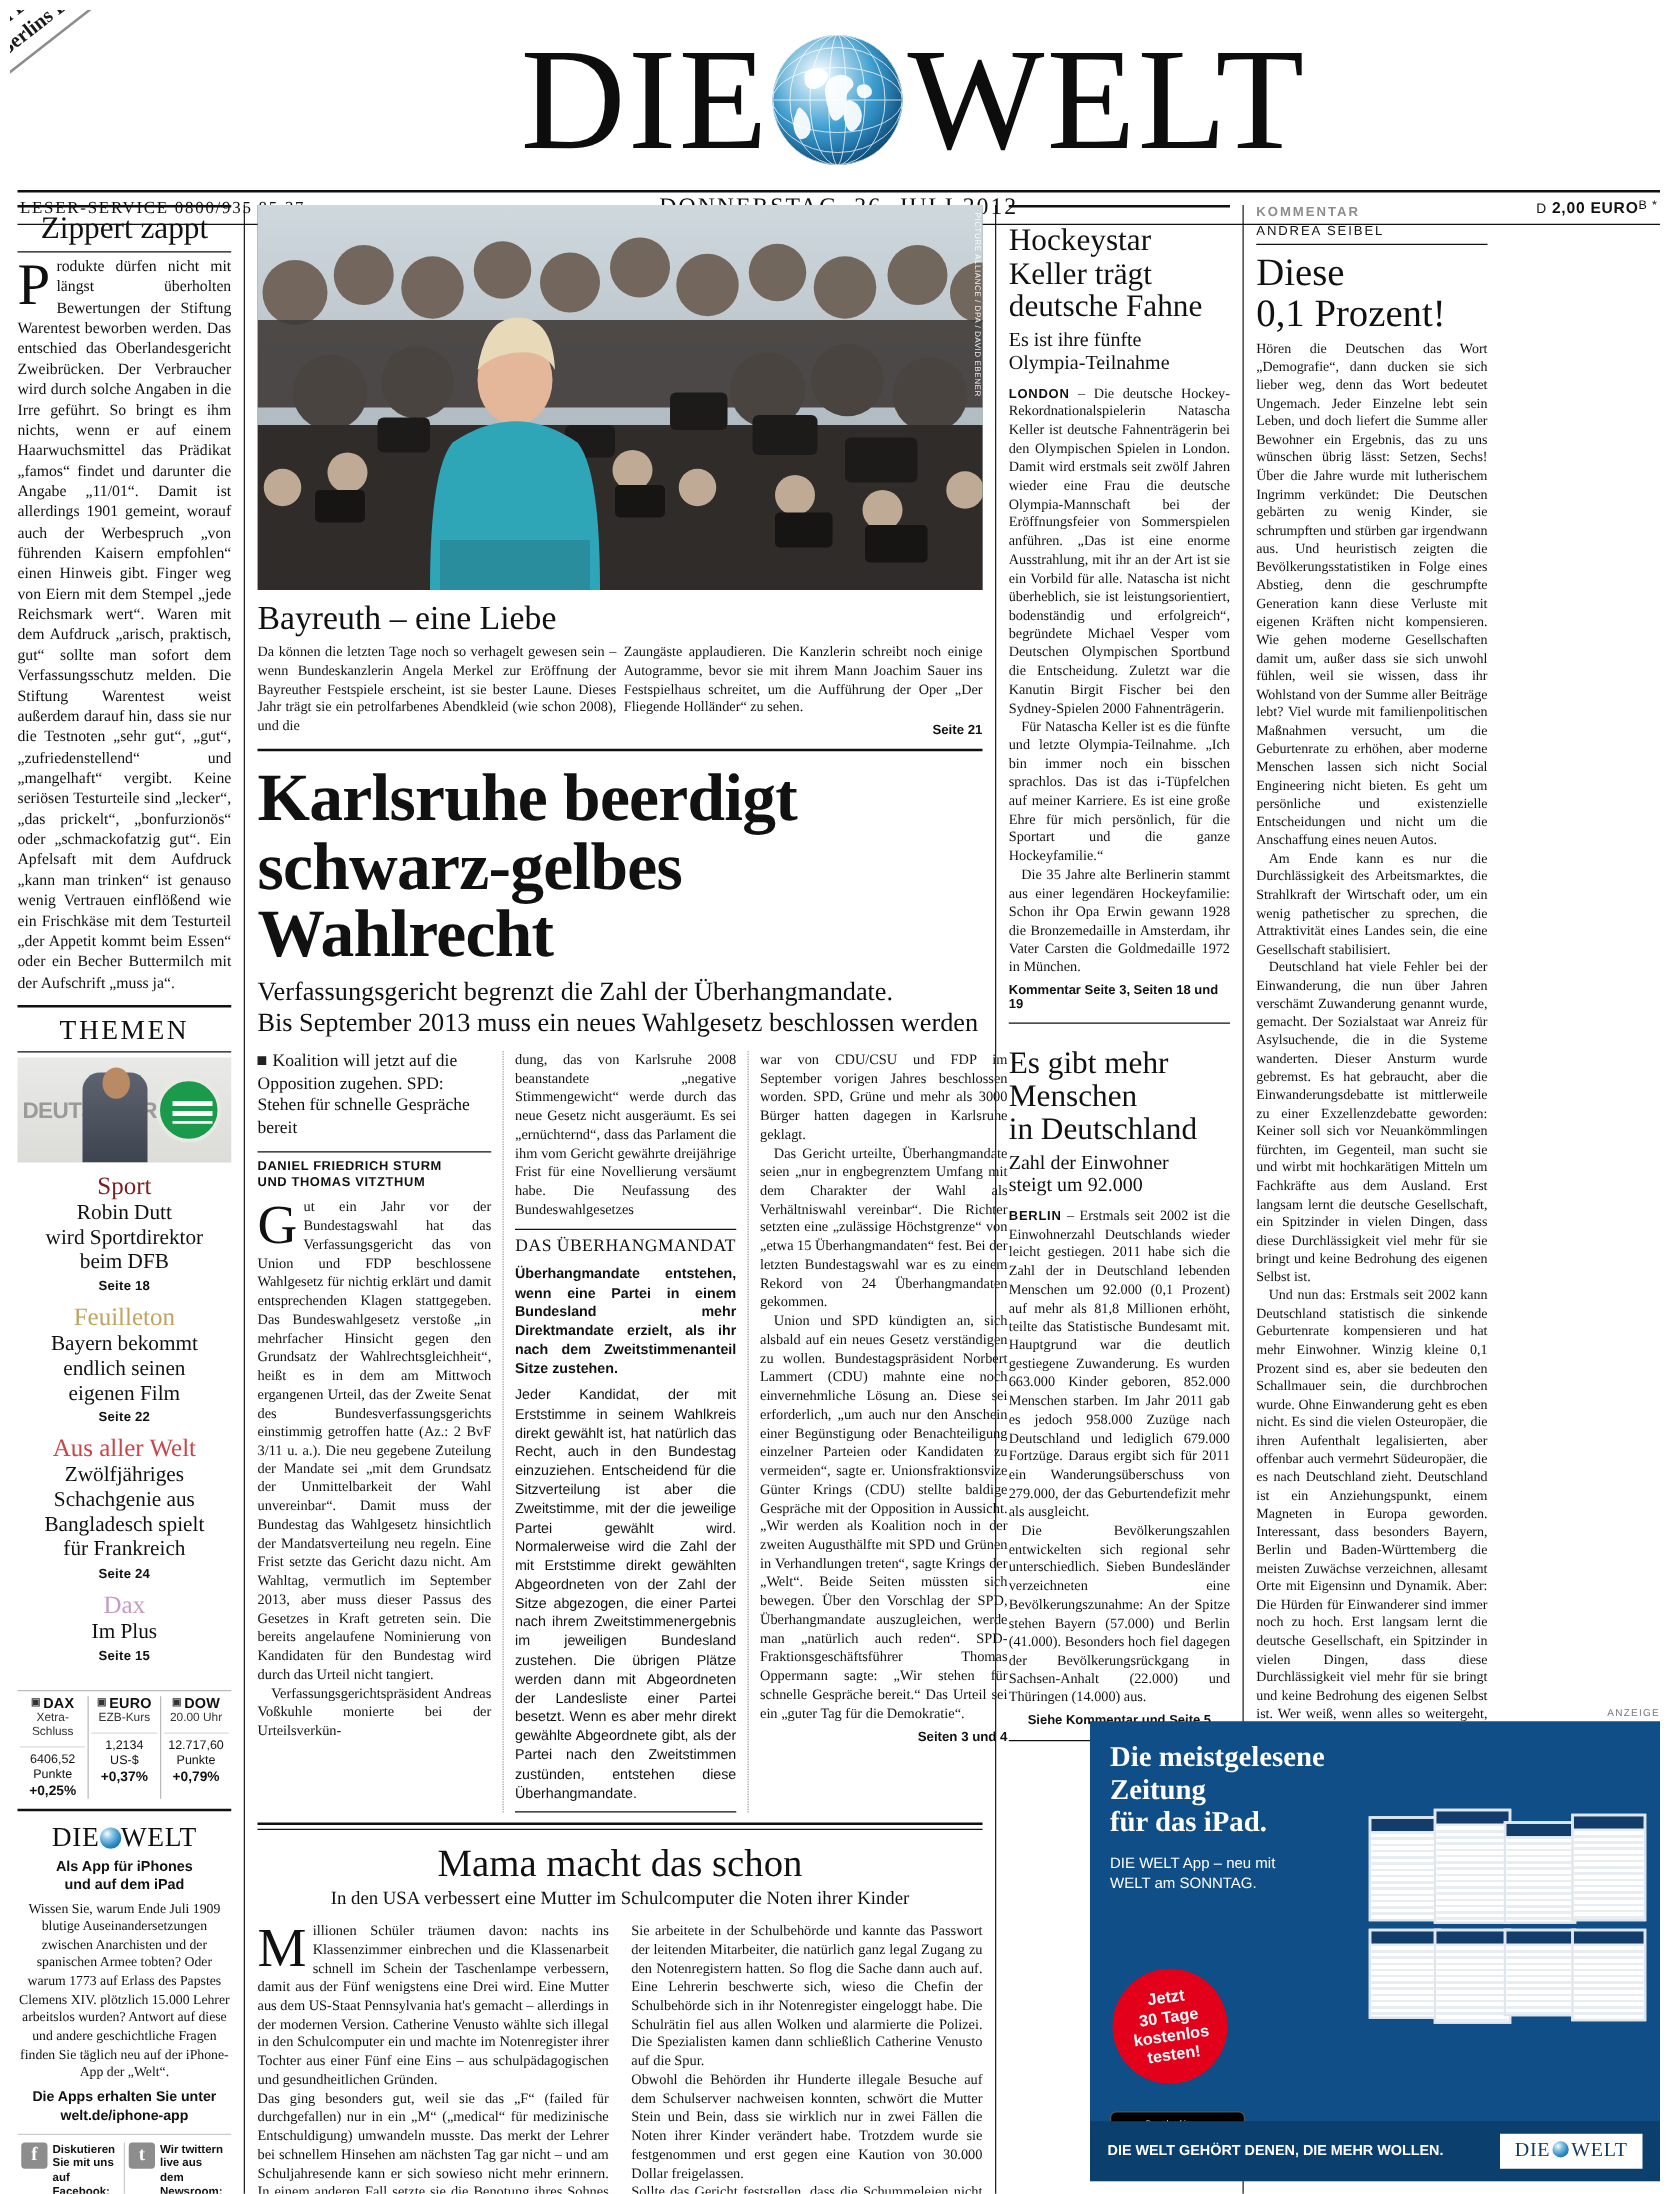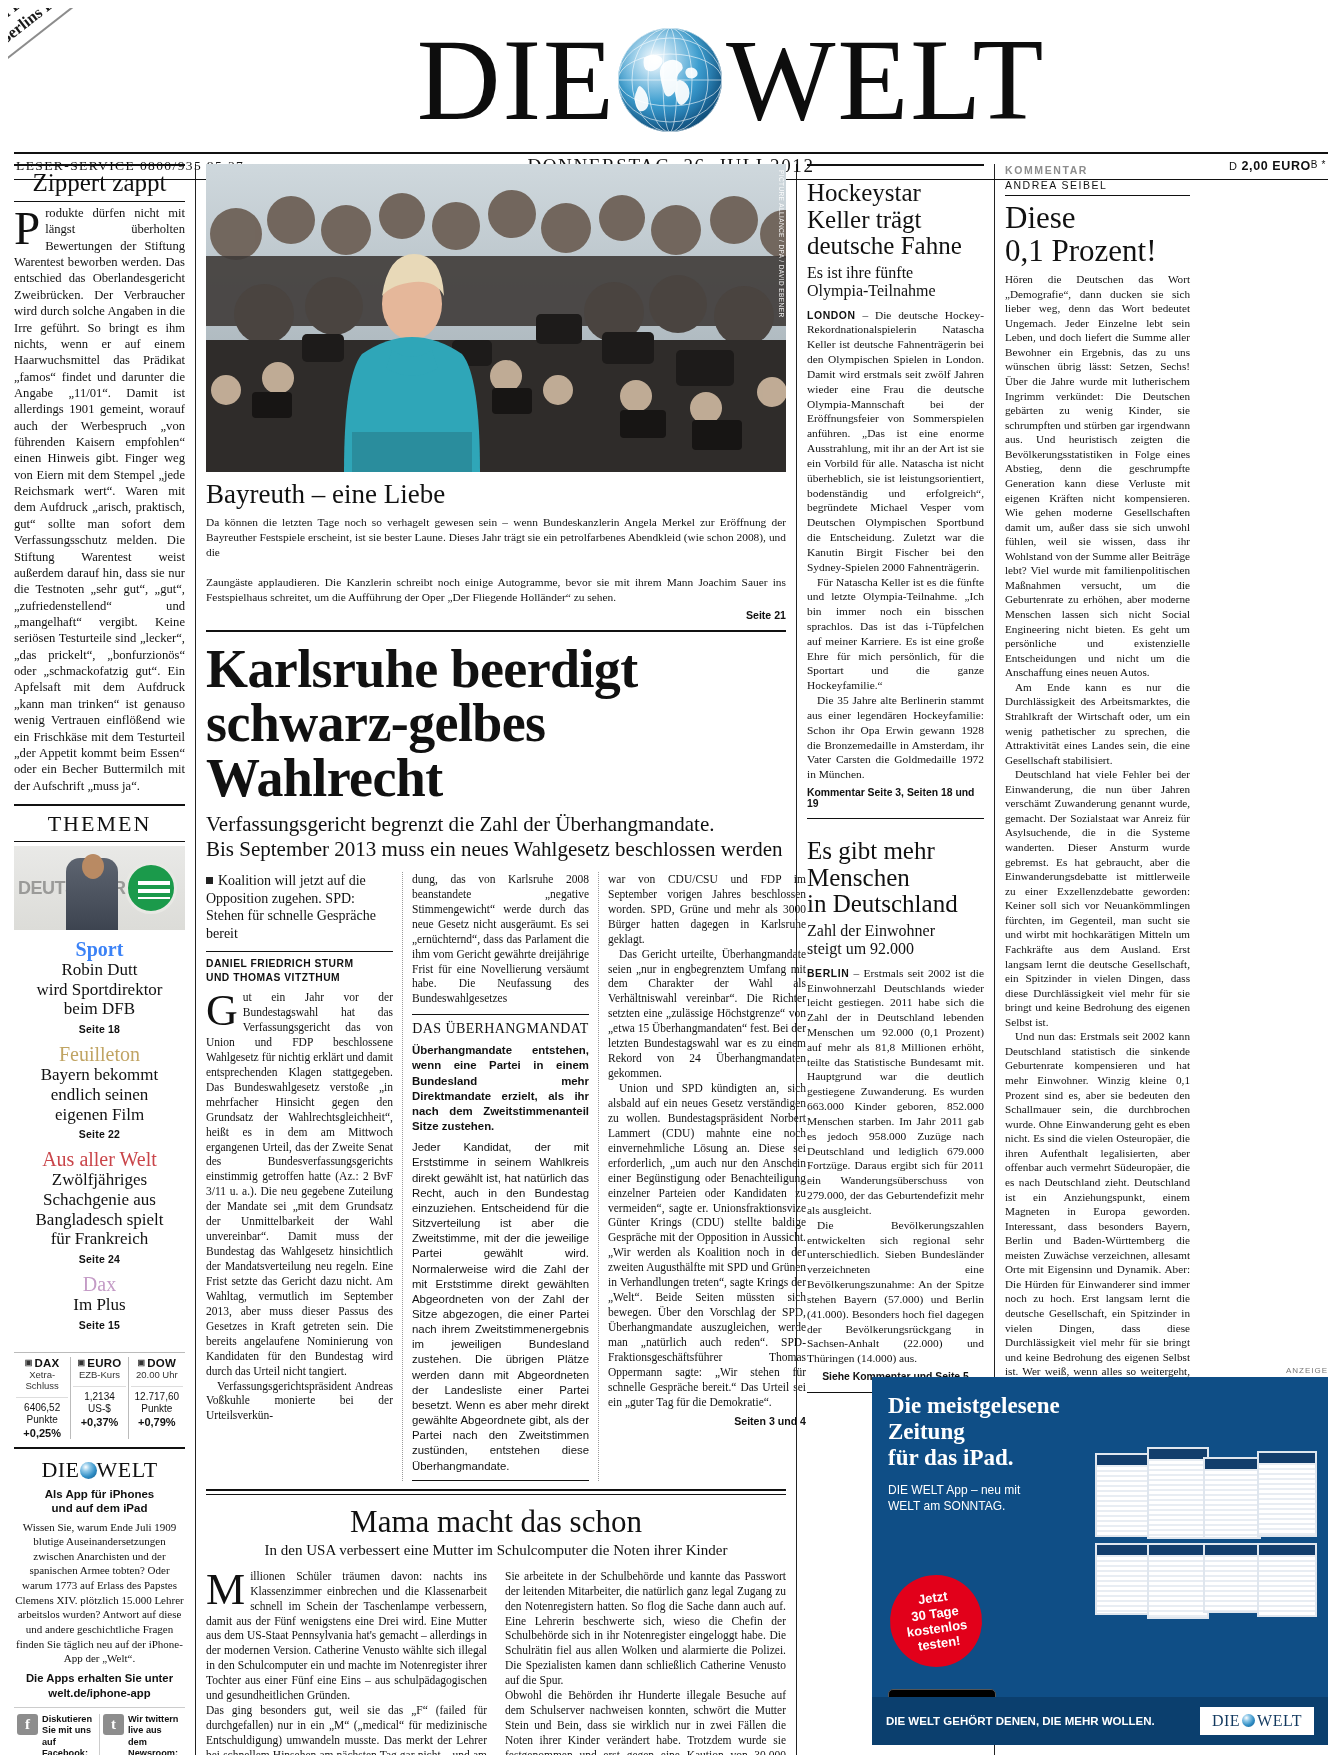--- a/index.html
+++ b/index.html
@@ -90,21 +90,21 @@
     background: linear-gradient(180deg,#5d6470 0%, #3d4450 100%); border-radius: 14px 14px 0 0;
   }
   .themen-photo .ph-head { position: absolute; left: 68px; top: 8px; width: 22px; height: 25px;
     border-radius: 50%; background: #b98a63; }
   .themen-photo .ph-logo { position: absolute; right: 8px; top: 16px; width: 52px; height: 52px;
     border-radius: 50%; background: #1b9a4b; border: 3px solid #e8e8e4; }
   .themen-photo .ph-logo:after { content:""; position:absolute; left:10px; top:16px; width:32px; height:18px;
     background: repeating-linear-gradient(180deg,#fff 0 4px,#1b9a4b 4px 8px); }
   .th-item { text-align: center; padding: 2px 0 1px; }
   .th-cat { font-size: 20px; font-family: "Liberation Serif", serif; line-height: 1.1; }
-  .th-cat.sport { color: #3b82f6; font-weight: bold; }
+  .th-cat.sport { color: #7f1d1d; }
   .th-cat.feuilleton { color: #c0a463; }
   .th-cat.welt { color: #c9454a; }
   .th-cat.dax { color: #c49bc6; }
   .th-txt { font-size: 17px; line-height: 1.16; font-family: "Liberation Serif", serif; }
   .th-seite { font-size: 10.5px; font-weight: bold; font-family: "Liberation Sans", sans-serif;
     padding: 4px 0 5px; letter-spacing: .2px; }
 
   .stocks { display: flex; border-top: 1px solid #bbb; margin-top: 15px; padding-top: 4px; }
   .stock { flex: 1; text-align: center; font-family: "Liberation Sans", sans-serif; padding: 0 2px; }
   .stock + .stock { border-left: 1px solid #bbb; }
@@ -129,22 +129,22 @@
   .s-row { display: flex; gap: 4px; align-items: flex-start; }
   .s-ico { width: 21px; height: 21px; flex: 0 0 21px; background: #8d8d8d; color: #fff; border-radius: 3px;
     font-size: 15px; font-weight: bold; text-align: center; line-height: 21px; font-family: "Liberation Serif", serif; }
   .s-lbl { font-size: 9.2px; font-weight: bold; line-height: 1.22; }
 
   
   .lead-photo { width: 100%; height: 308px; position: relative; overflow: hidden; background:#6b7a86; }
   .credit-v { position: absolute; right: 1px; top: 6px; writing-mode: vertical-rl;
     font-size: 6.5px; color: #fff; letter-spacing: .4px; font-family: "Liberation Sans", sans-serif; opacity:.9;}
   .photo-cap-title { font-size: 27px; padding: 7px 0 5px; font-family: "Liberation Serif", serif; }
-  .cap-cols { display: flex; gap: 16px; font-size: 11.4px; line-height: 1.30; text-align: justify;
-    font-family: "Liberation Serif", serif; padding-bottom: 7px; flex-direction: column; }
+  .cap-cols { display: flex; gap: 6px; font-size: 11.4px; line-height: 1.30; text-align: justify;
+    font-family: "Liberation Serif", serif; padding-bottom: 7px; }
   .cap-cols > div { flex: 1; }
 
   .headline {
     font-size: 54px; line-height: 1.01; letter-spacing: -.6px; padding: 10px 0 6px;
     font-family: "Liberation Serif", serif;
   }
   .subhead { font-size: 21px; line-height: 1.20; padding-bottom: 10px; font-family: "Liberation Serif", serif; }
 
   .art-cols { display: flex; }
   .ac { padding: 0 9px; }

